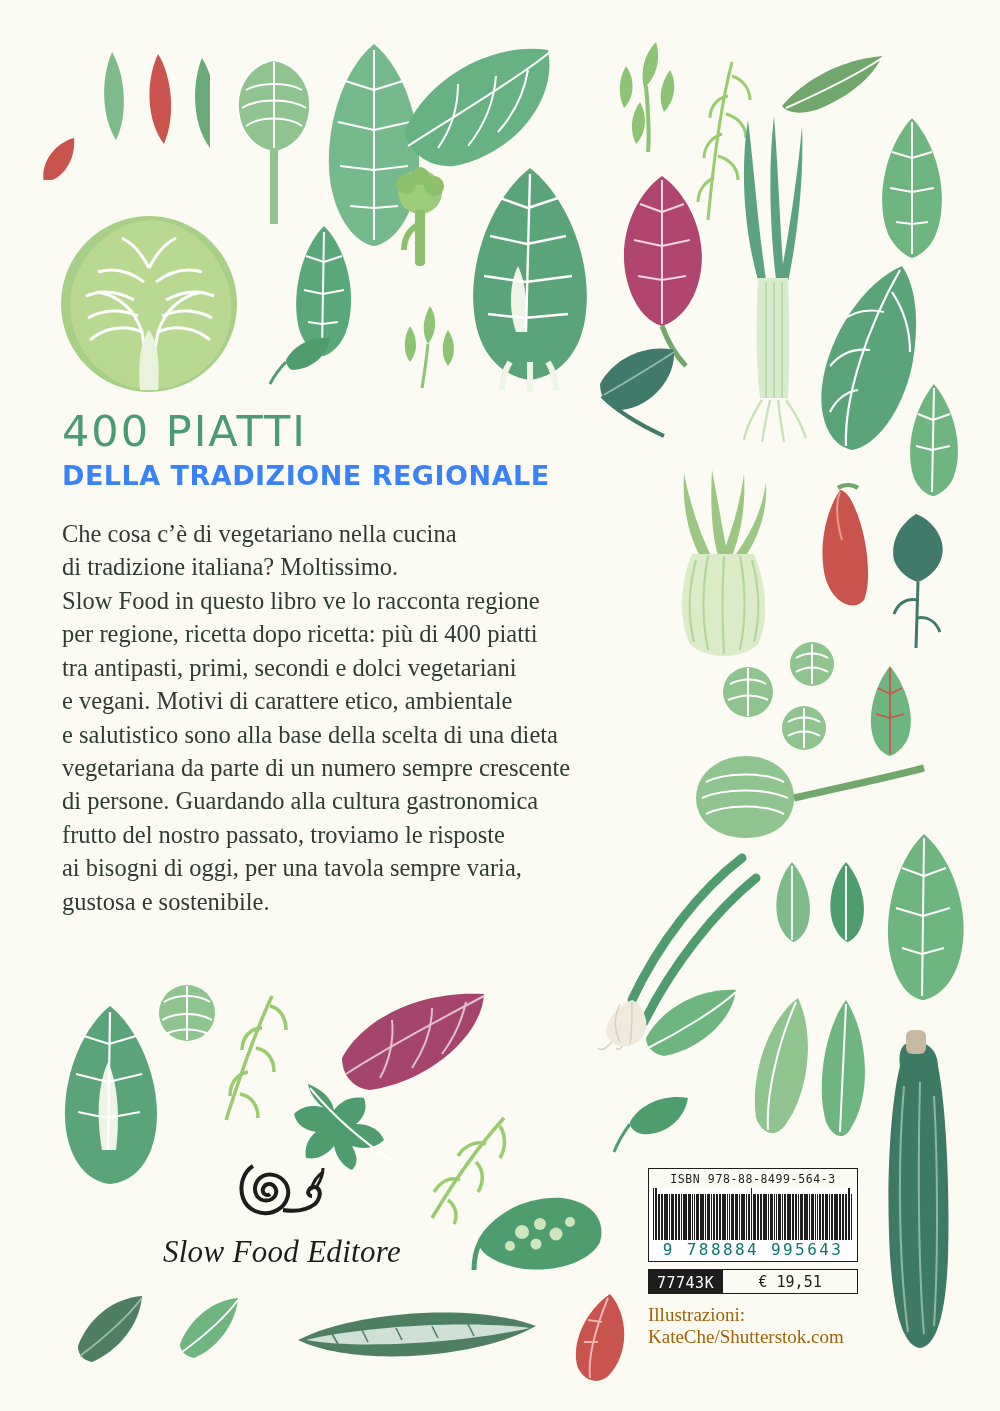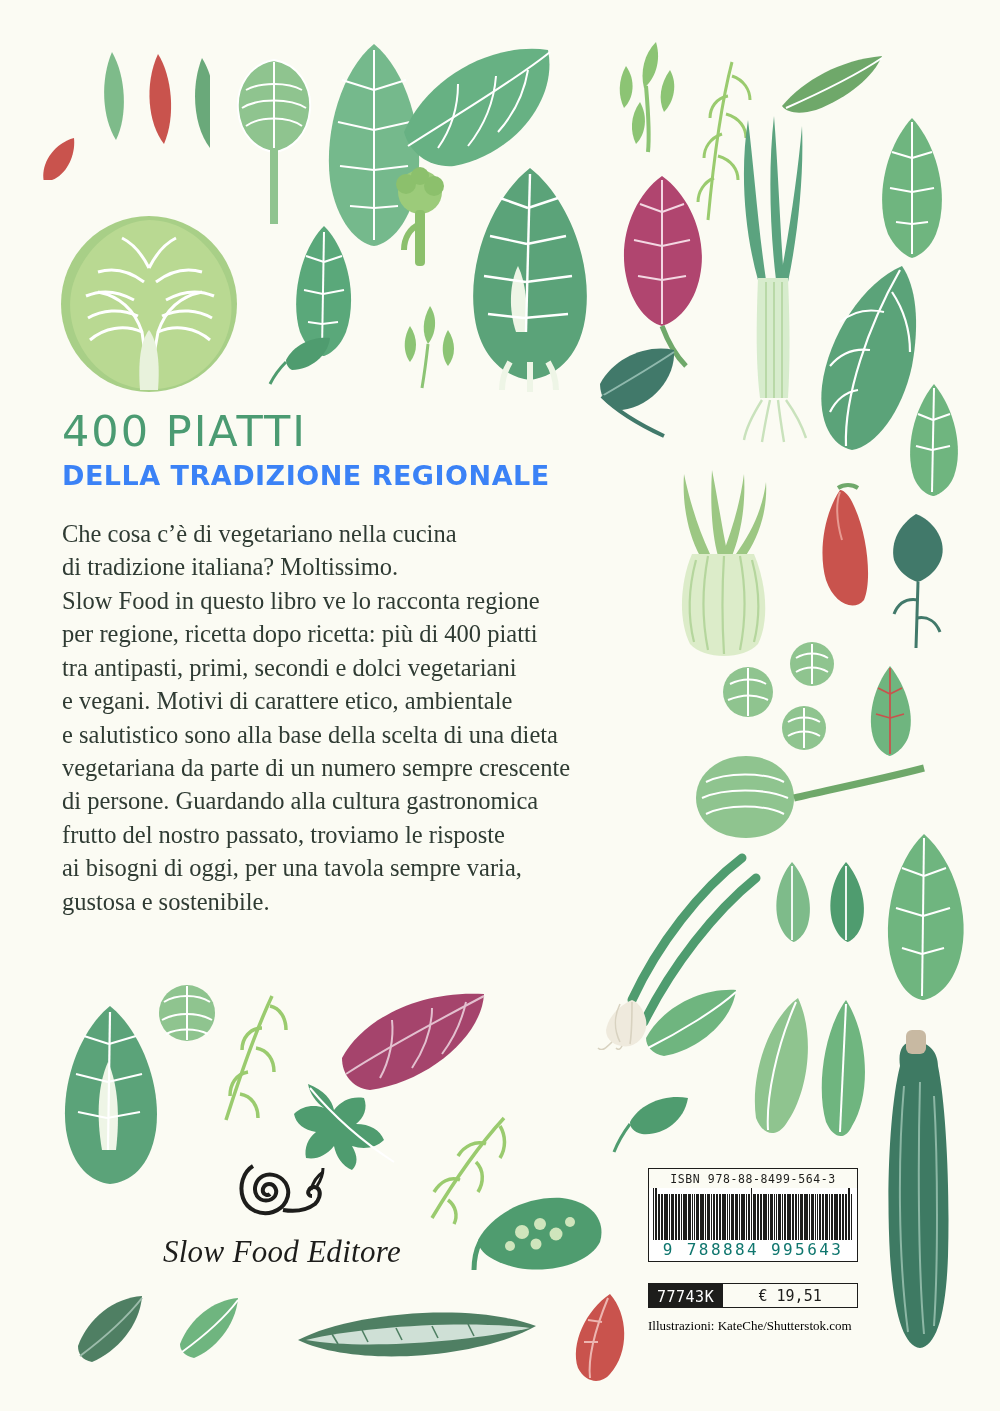--- a/index.html
+++ b/index.html
@@ -112,21 +112,21 @@
     font-family: "DejaVu Sans Mono", monospace;
     font-size: 16px;
     letter-spacing: 2.4px;
     text-align: center;
     padding: 0 2px 2px 2px;
     color: #0f766e;
     background: #fff;
   }
   #price-row {
     display: flex;
-    margin-top: 21px;
+    margin-top: 7px;
     align-items: stretch;
     height: 25px;
   }
   #code-cell {
     border: 1px solid #1d1d1b;
     background: #1d1d1b;
     color: #ffffff;
     font-family: "DejaVu Sans Mono", monospace;
     font-size: 15px;
     padding: 2px 8px 0 8px;
@@ -142,22 +142,22 @@
     font-size: 15px;
     display: flex;
     align-items: center;
     justify-content: center;
     color: #1d1d1b;
     background: #fbfbf3;
   }
   #credit {
     margin-top: 10px;
     font-family: "Liberation Serif", serif;
-    font-size: 13px;
-    color: #000000;
+    font-size: 19px;
+    color: #a16207;
     text-align: left;
   }
 </style>
 </head>
 <body>
 
 <div id="page">
 
   <svg class="veg" style="left:40px;top:40px;" width="170" height="140" viewBox="0 0 170 140">
     <path d="M72 12 C60 40 62 78 76 100 C88 76 86 36 72 12 Z" fill="#7ebb8a"></path>

